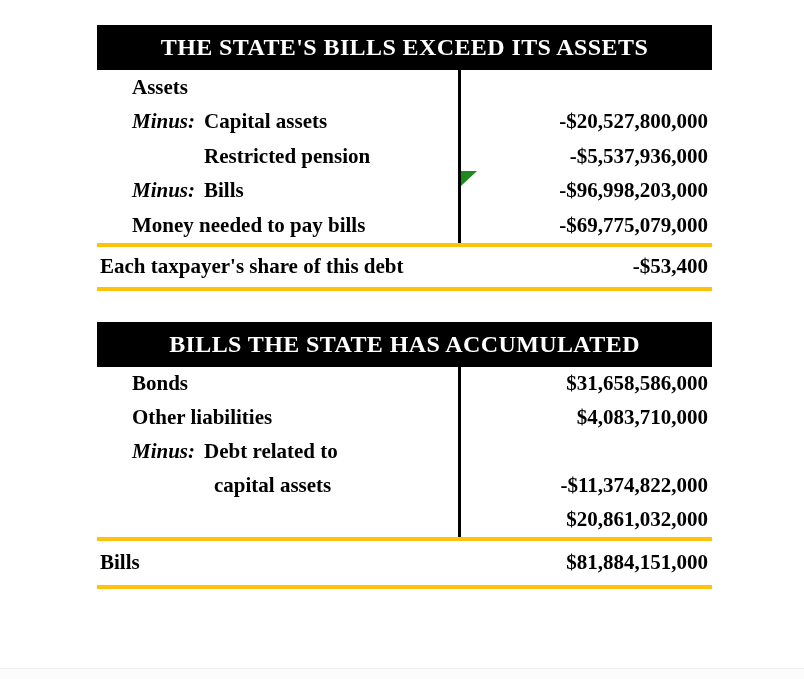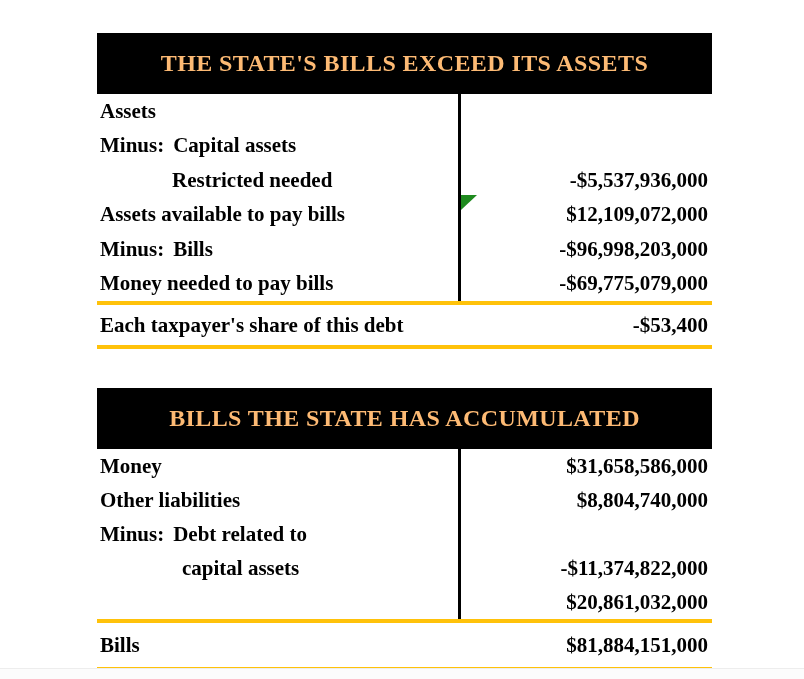--- a/index.html
+++ b/index.html
@@ -16,30 +16,29 @@
     overflow: hidden;
   }
   .report {
     position: absolute;
     left: 97px;
     top: 25px;
     width: 615px;
   }
   .header-bar {
     background: #000000;
-    color: #fdba74;
-    height: 61px;
+    color: #ffffff;
+    height: 45px;
     display: flex;
     align-items: center;
     justify-content: center;
     font-size: 24px;
     font-weight: bold;
     letter-spacing: 0.4px;
     white-space: nowrap;
-    margin-top: 8px;
   }
   .t-body {
     position: relative;
   }
   .col-divider {
     position: absolute;
     left: 361px;
     top: 0;
     bottom: 0;
     width: 3px;
@@ -50,24 +49,26 @@
     align-items: center;
     height: 34.5px;
     font-size: 21px;
     font-weight: bold;
     line-height: 1;
   }
   .t2 .row { height: 34px; }
   .row .label {
     padding-left: 3px;
     white-space: nowrap;
+    margin-left: 32px;
   }
   .row .label.indent1 { padding-left: 75px; }
   .row .label.indent2 { padding-left: 85px; }
   .prefix {
+    font-style: italic;
     font-weight: bold;
     margin-right: 9px;
   }
   .row .value {
     margin-left: auto;
     padding-right: 4px;
     white-space: nowrap;
   }
   .gold-line {
     height: 4px;
@@ -114,28 +115,25 @@
     </div>
     <div class="t-body">
       <div class="col-divider"></div>
       <div class="comment-marker"></div>
 
       <div class="row">
         <span class="label">Assets</span>
       </div>
       <div class="row">
         <span class="label"><span class="prefix">Minus:</span><span>Capital assets</span></span>
+        <span class="value">-$20,527,800,000</span>
       </div>
       <div class="row">
-        <span class="label indent1">Restricted needed</span>
+        <span class="label indent1">Restricted pension</span>
         <span class="value">-$5,537,936,000</span>
-      </div>
-      <div class="row">
-        <span class="label">Assets available to pay bills</span>
-        <span class="value">$12,109,072,000</span>
       </div>
       <div class="row">
         <span class="label"><span class="prefix">Minus:</span><span>Bills</span></span>
         <span class="value">-$96,998,203,000</span>
       </div>
       <div class="row">
         <span class="label">Money needed to pay bills</span>
         <span class="value">-$69,775,079,000</span>
       </div>
     </div>
@@ -150,26 +148,26 @@
   <div class="table-gap"></div>
 
   <div class="table t2">
     <div class="header-bar">
       <span>BILLS THE STATE HAS ACCUMULATED</span>
     </div>
     <div class="t-body">
       <div class="col-divider"></div>
 
       <div class="row">
-        <span class="label">Money</span>
+        <span class="label">Bonds</span>
         <span class="value">$31,658,586,000</span>
       </div>
       <div class="row">
         <span class="label">Other liabilities</span>
-        <span class="value">$8,804,740,000</span>
+        <span class="value">$4,083,710,000</span>
       </div>
       <div class="row">
         <span class="label"><span class="prefix">Minus:</span><span>Debt related to</span></span>
         <span class="value"></span>
       </div>
       <div class="row">
         <span class="label indent2">capital assets</span>
         <span class="value">-$11,374,822,000</span>
       </div>
       <div class="row">

